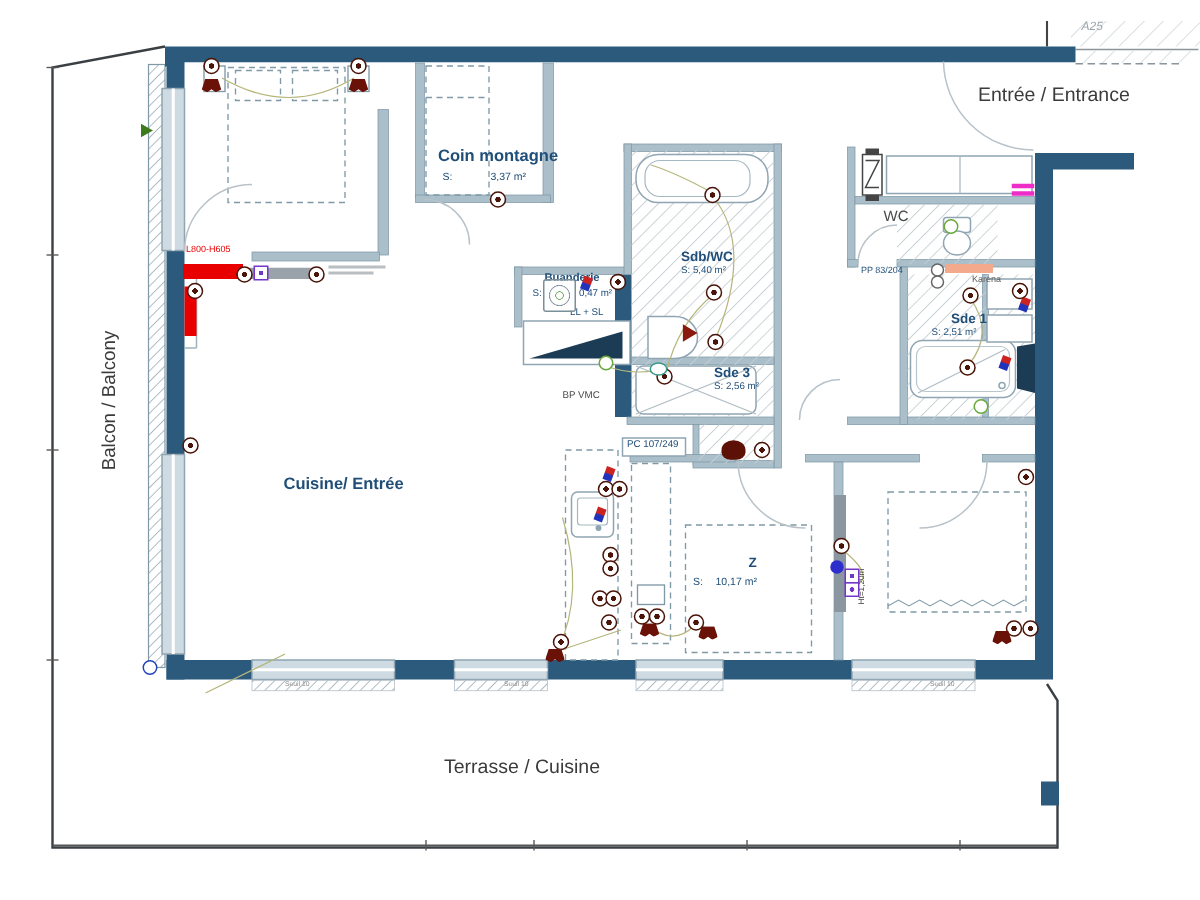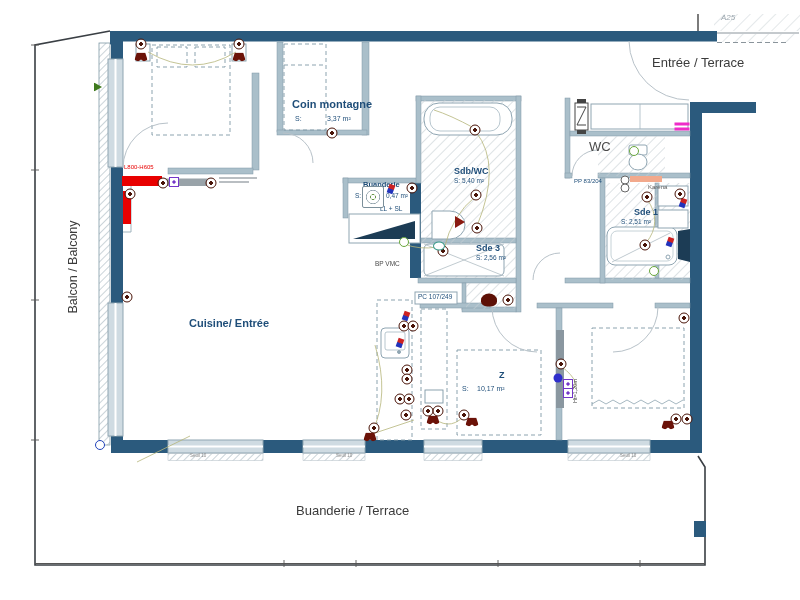--- a/index.html
+++ b/index.html
@@ -235,38 +235,38 @@
     <g>
       <rect x="122" y="176" width="40" height="10" fill="#e80000"></rect>
       <rect x="162" y="178.5" width="51" height="7.5" fill="#99a3a9"></rect>
       <rect x="123" y="191" width="8" height="33" fill="#e80000"></rect>
       <rect x="408" y="184" width="5" height="7" fill="#c21807"></rect>
       <rect x="219" y="177" width="38" height="2" fill="#b9bec2"></rect>
       <rect x="219" y="181" width="30" height="2" fill="#b9bec2"></rect>
     </g>
   </svg>
 
-  <div class="lbl" style="left:652px;top:56px;font-size:13px;color:#3b3b3b;">Entrée / Terrace</div>
-  <div class="lbl" style="left:296px;top:504px;font-size:13px;color:#3b3b3b;">Buanderie / Terrace</div>
+  <div class="lbl" style="left:652px;top:56px;font-size:13px;color:#3b3b3b;">Entrée / Entrance</div>
+  <div class="lbl" style="left:296px;top:504px;font-size:13px;color:#3b3b3b;">Terrasse / Cuisine</div>
   <div class="lbl rot" style="left:73px;top:267px;font-size:12.5px;color:#3b3b3b;">Balcon / Balcony</div>
   <div class="lbl" style="left:721px;top:14px;font-size:8px;color:#99a4ac;font-style:italic;">A25</div>
 
   <div class="lbl" style="left:189px;top:318px;font-size:11px;font-weight:bold;">Cuisine/ Entrée</div>
 
   <div class="lbl" style="left:292px;top:99px;font-size:11px;font-weight:bold;">Coin montagne</div>
   <div class="lbl" style="left:295px;top:115px;font-size:7px;">S:</div>
   <div class="lbl" style="left:327px;top:115px;font-size:7px;">3,37 m²</div>
 
   <div class="lbl" style="left:454px;top:167px;font-size:9px;font-weight:bold;">Sdb/WC</div>
   <div class="lbl" style="left:454px;top:178px;font-size:6.5px;">S: 5,40 m²</div>
 
   <div class="lbl" style="left:476px;top:244px;font-size:9px;font-weight:bold;">Sde 3</div>
   <div class="lbl" style="left:476px;top:255px;font-size:6.5px;">S: 2,56 m²</div>
 
-  <div class="lbl" style="left:589px;top:140px;font-size:13px;color:#4a4a4a;">WC</div>
+  <div class="lbl" style="left:589px;top:140px;font-size:10px;color:#4a4a4a;">WC</div>
 
   <div class="lbl" style="left:634px;top:208px;font-size:9px;font-weight:bold;">Sde 1</div>
   <div class="lbl" style="left:621px;top:219px;font-size:6.5px;">S: 2,51 m²</div>
 
   <div class="lbl" style="left:363px;top:181px;font-size:7.5px;font-weight:bold;">Buanderie</div>
   <div class="lbl" style="left:355px;top:193px;font-size:6.5px;">S:</div>
   <div class="lbl" style="left:386px;top:193px;font-size:6.5px;">0,47 m²</div>
   <div class="lbl" style="left:380px;top:206px;font-size:6.5px;">LL + SL</div>
 
   <div class="lbl" style="left:499px;top:371px;font-size:9px;font-weight:bold;">Z</div>

